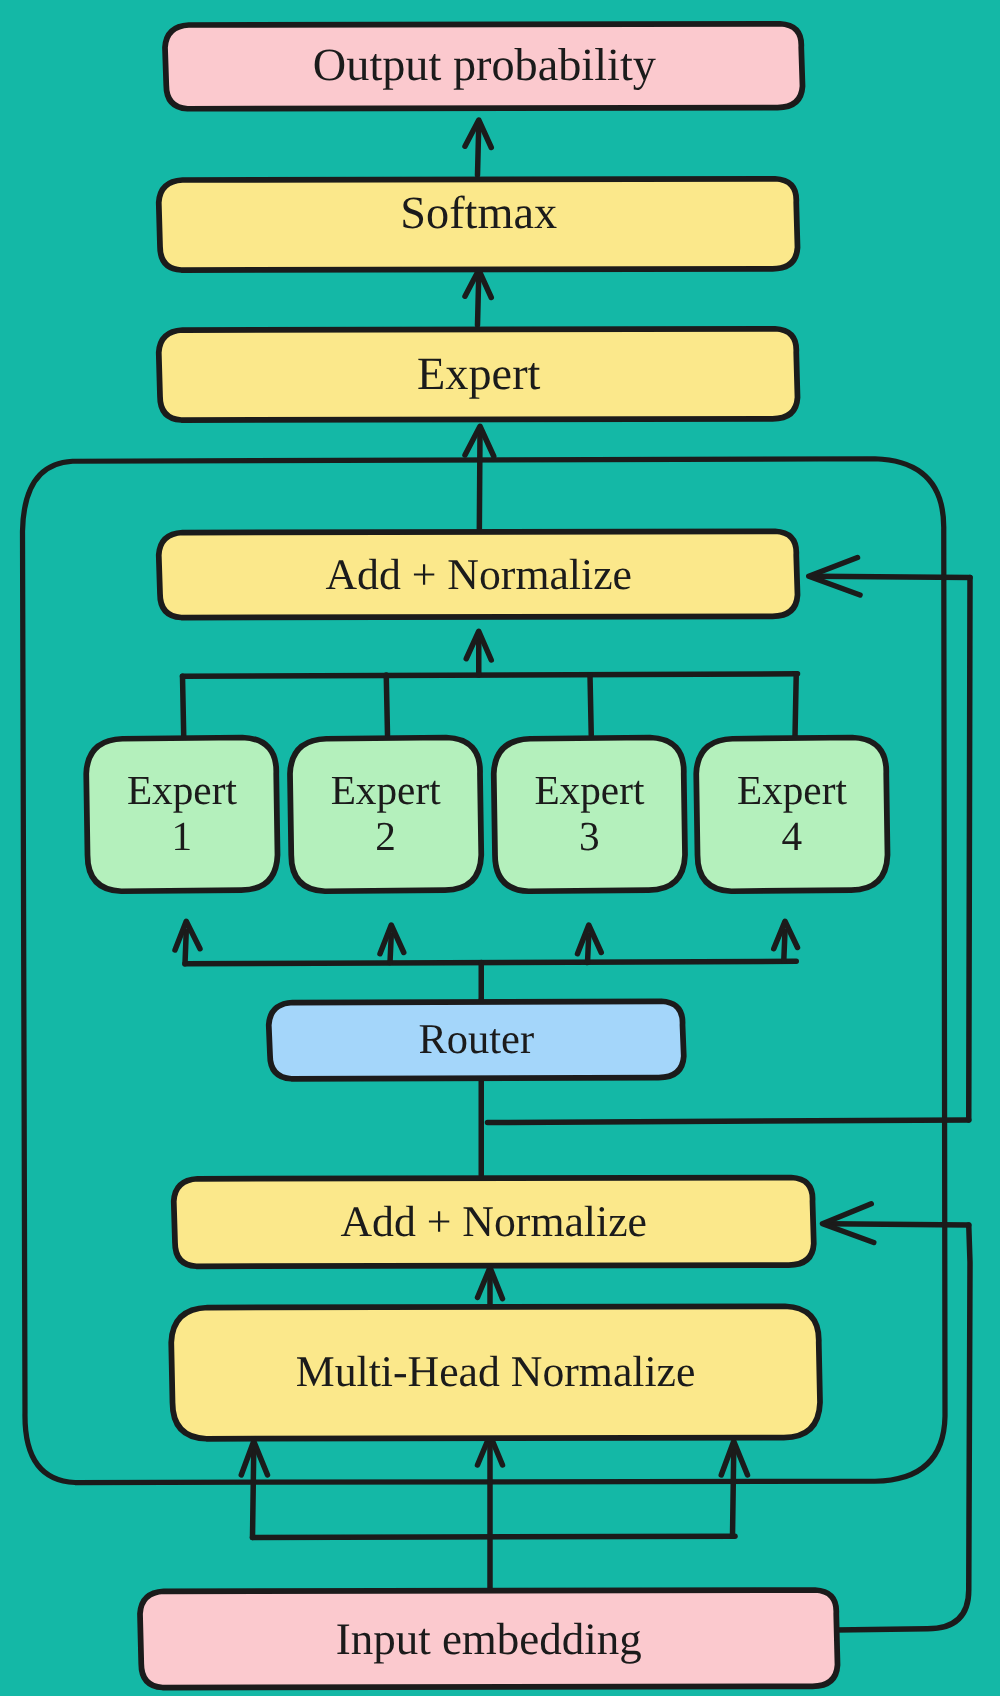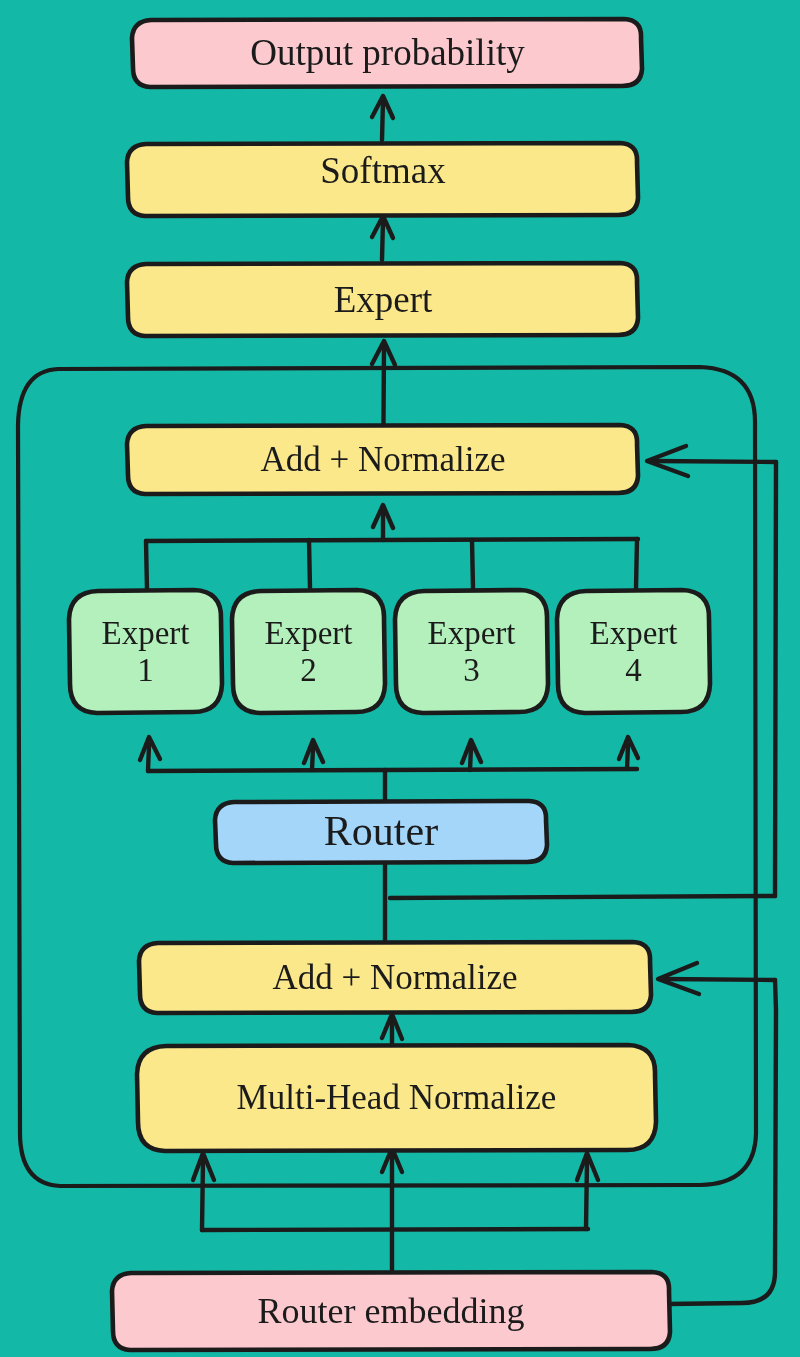--- a/index.html
+++ b/index.html
@@ -176,29 +176,29 @@
   </div>
   <div class="node-label" style="left:395px;top:590px;width:153px;height:123px;font-size:33px;">
     <span>Expert
 3</span>
   </div>
   <div class="node-label" style="left:557px;top:590px;width:153px;height:123px;font-size:33px;">
     <span>Expert
 4</span>
   </div>
 
-  <div class="node-label" style="left:215px;top:801px;width:332px;height:62px;font-size:42px;">
+  <div class="node-label" style="left:215px;top:801px;width:332px;height:62px;font-size:34px;">
     <span>Router</span>
   </div>
 
   <div class="node-label" style="left:139px;top:942px;width:512px;height:71px;font-size:35px;">
     <span>Add + Normalize</span>
   </div>
 
   <div class="node-label" style="left:137px;top:1045px;width:519px;height:106px;font-size:35px;">
     <span>Multi-Head Normalize</span>
   </div>
 
   <div class="node-label" style="left:112px;top:1272px;width:558px;height:78px;font-size:36px;">
-    <span>Router embedding</span>
+    <span>Input embedding</span>
   </div>
 
 </div>
 
 </body></html>

